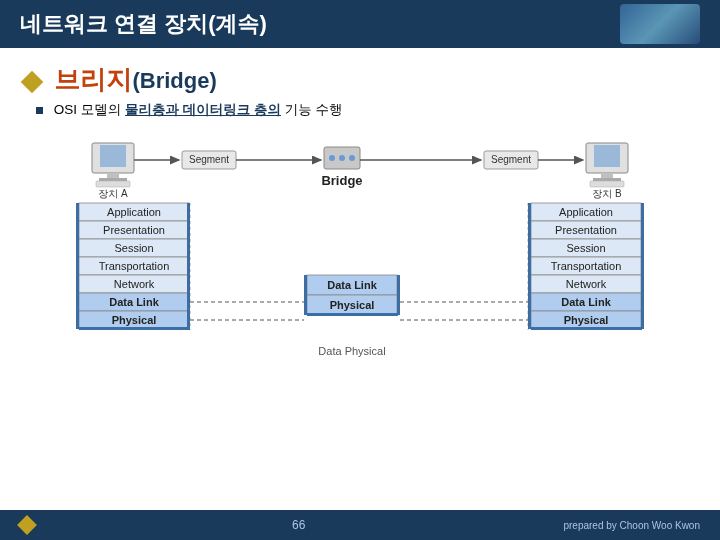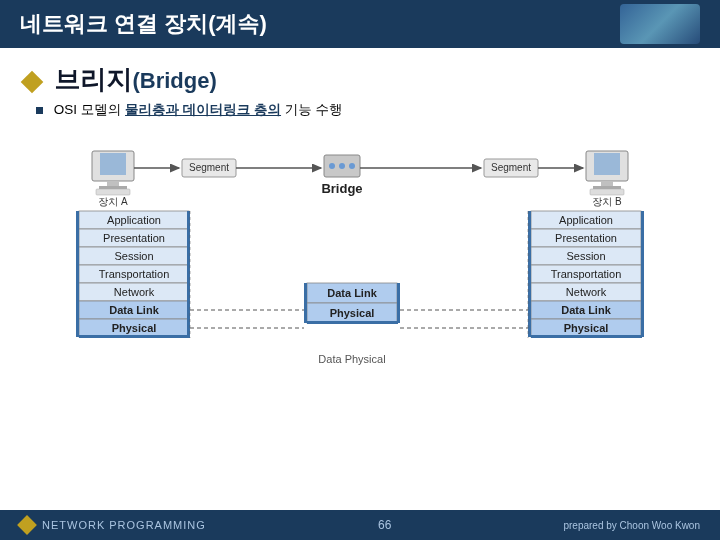--- a/index.html
+++ b/index.html
@@ -100,23 +100,23 @@
 <body>
 
 <div class="header">
   <span class="header-title">네트워크 연결 장치(계속)</span>
   <div class="header-img-placeholder"></div>
 </div>
 
 <div class="main">
   <div style="margin-bottom:4px;">
     <span class="diamond"></span>
-    <span class="section-title" style="font-size:26px;font-weight:bold;color:#0f172a;">브리지</span><span class="section-title" style="font-size:22px;font-weight:bold;color:#1a3a5c;">(Bridge)</span>
-  </div>
-  <div style="margin-left:12px; margin-bottom:24px; font-size:13.5px;">
+    <span class="section-title" style="font-size:26px;font-weight:bold;color:#c2410c;">브리지</span><span class="section-title" style="font-size:22px;font-weight:bold;color:#1a3a5c;">(Bridge)</span>
+  </div>
+  <div style="margin-left:12px; margin-bottom:16px; font-size:13.5px;">
     <span style="display:inline-block;width:7px;height:7px;background:#1a3a5c;margin-right:7px;vertical-align:middle;"></span>
     <span>OSI 모델의 </span><span style="color:#1a3a5c;text-decoration:underline;font-weight:bold;">물리층과 데이터링크 층의</span><span> 기능 수행</span>
   </div>
 
   <div style="position:relative; width:672px; margin:0 auto;">
     <svg width="672" height="260">
       <defs>
         <marker id="arr" markerWidth="7" markerHeight="7" refX="6" refY="3" orient="auto">
           <path d="M0,0 L0,6 L7,3 z" fill="#555"></path>
         </marker>
@@ -231,17 +231,16 @@
       <line x1="504" y1="68" x2="504" y2="195" stroke="#555" stroke-width="0.5" stroke-dasharray="3,3"></line>
 
       <text x="328" y="220" text-anchor="middle" font-size="11" fill="#555">Data Physical</text>
     </svg>
   </div>
 </div>
 
 <div class="footer">
   <div class="footer-left">
     <div class="footer-diamond"></div>
-    <span class="footer-text">NETWORK PROGRAMMING</span>
   </div>
   <span class="footer-page">66</span>
   <span class="footer-right">prepared by Choon Woo Kwon</span>
 </div>
 
 </body></html>

